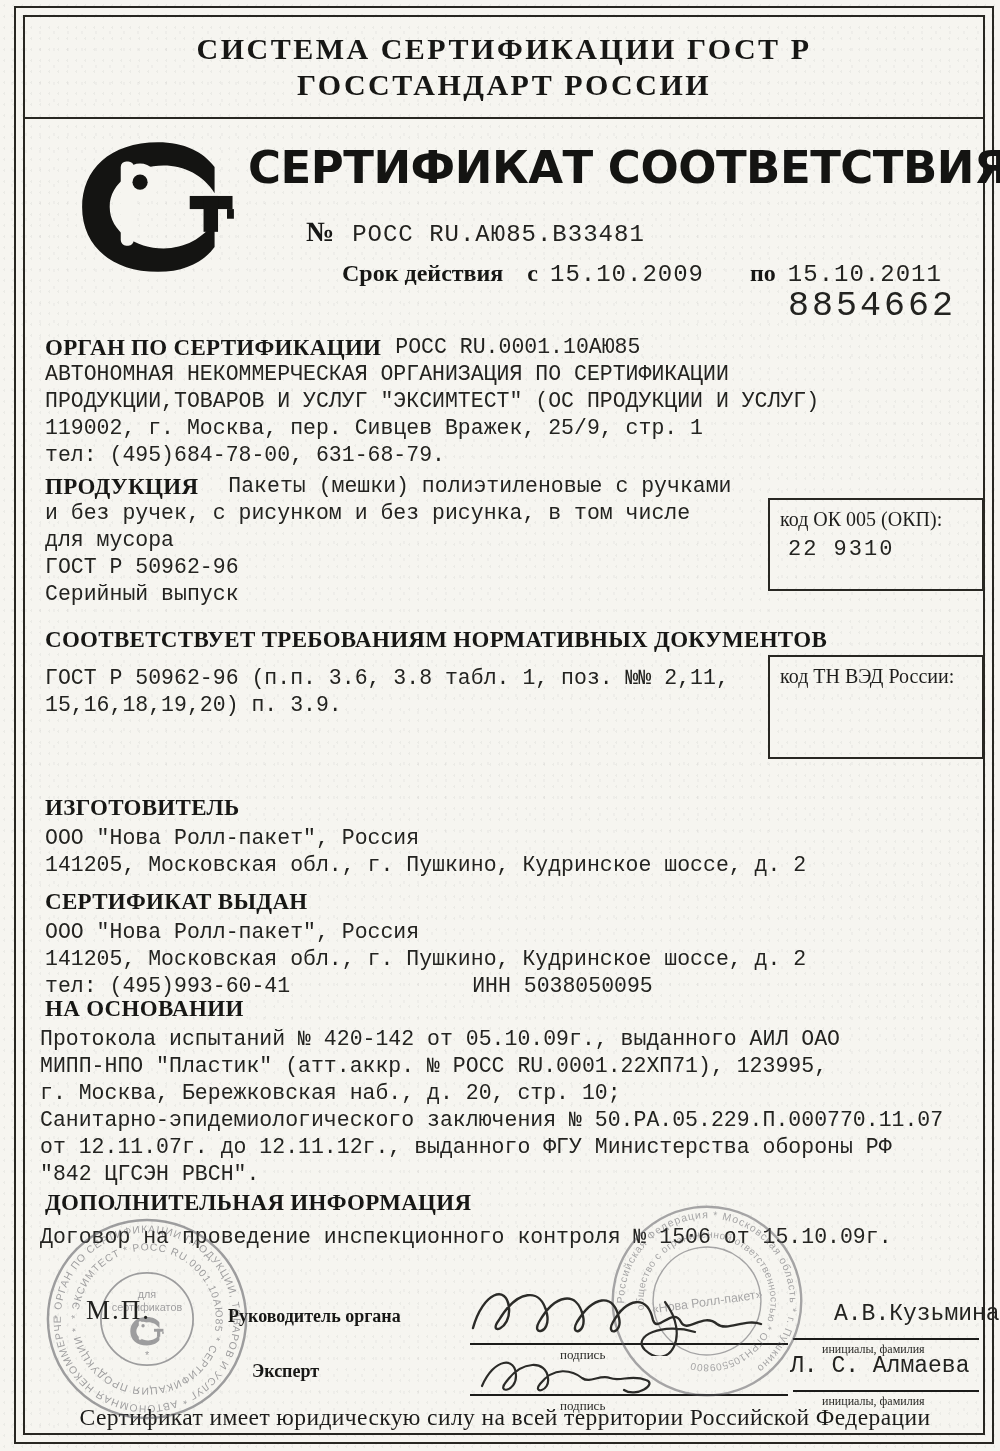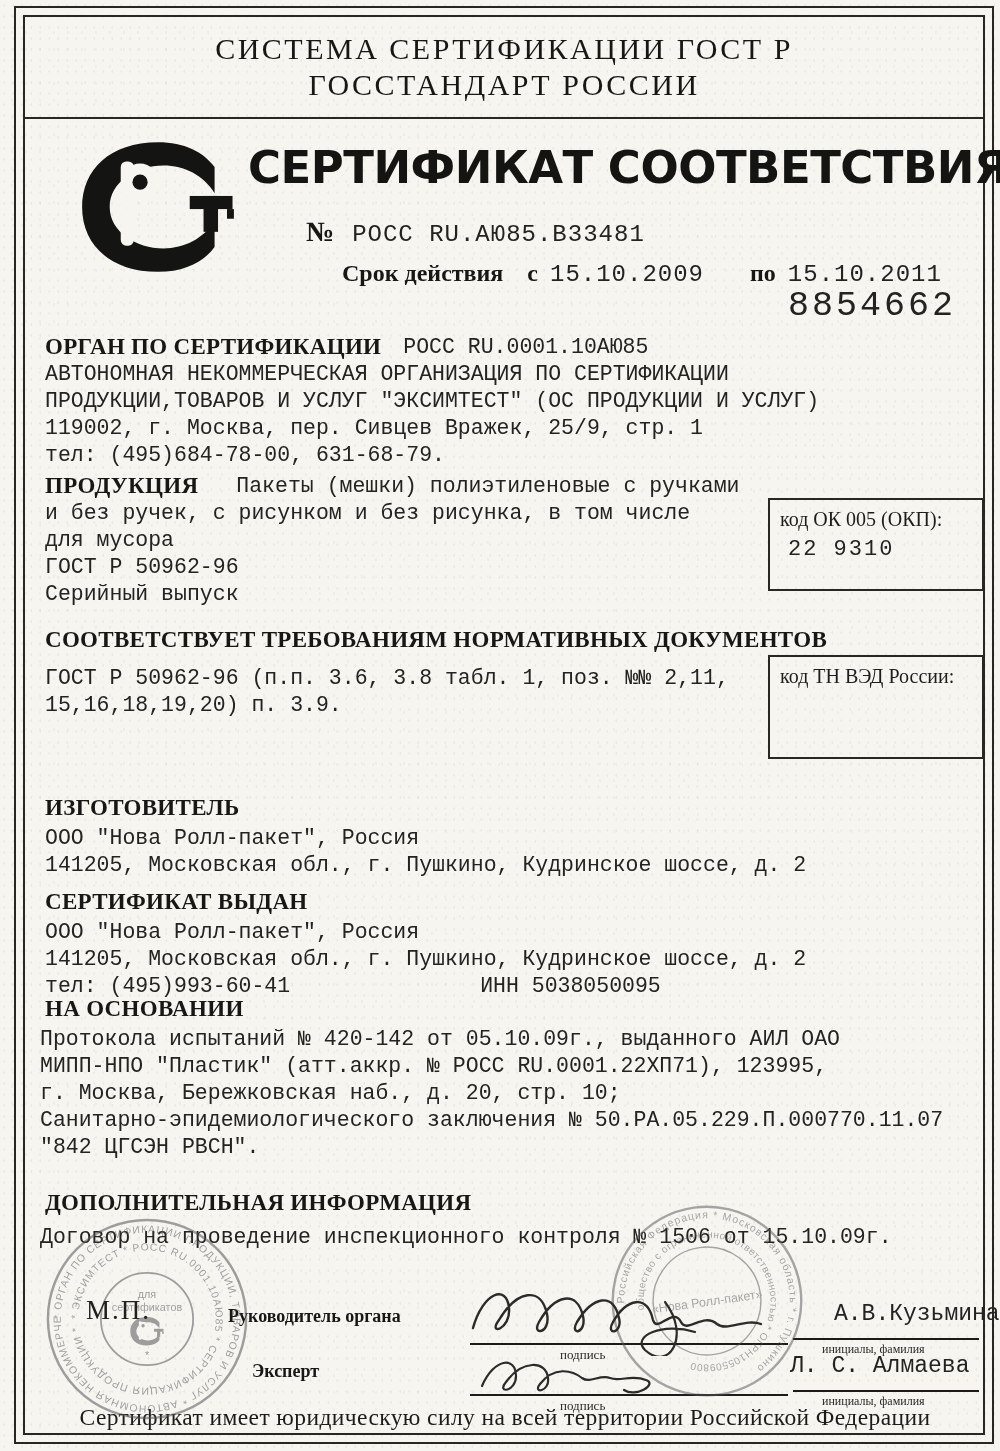--- a/index.html
+++ b/index.html
@@ -13,40 +13,40 @@
     overflow:hidden;
     font-family:"Liberation Serif",serif;color:#1d1d1b;
   }
   .border-outer{position:absolute;inset:6px 6px 7px 14px;border:2px solid #282722;pointer-events:none;}
   .border-inner{position:absolute;inset:15px 15px 16px 23px;border:2.5px solid #282722;pointer-events:none;}
   .header-band{
     position:absolute;left:25px;right:17px;top:17px;height:100px;
     border-bottom:2.5px solid #282722;
     display:flex;flex-direction:column;align-items:center;justify-content:center;gap:2px;
   }
-  .header-band .hl{font-weight:normal;font-size:30px;letter-spacing:2.5px;color:#171715;}
+  .header-band .hl{font-weight:bold;font-size:30px;letter-spacing:2.5px;color:#171715;}
   .rst-logo{position:absolute;left:72px;top:138px;width:172px;height:138px;}
   .doc-title{
     position:absolute;left:248px;top:141px;width:730px;
     font-family:"DejaVu Sans",sans-serif;font-weight:bold;font-size:45px;
     letter-spacing:-0.5px;color:#141412;white-space:nowrap;
   }
   .serif-b{font-weight:bold;color:#171715;}
   .mono{font-family:"Liberation Mono","DejaVu Sans Mono",monospace;color:#232320;}
   .cert-no{position:absolute;left:306px;top:216px;display:flex;align-items:baseline;}
   .cert-no .no-sign{font-size:28px;}
   .cert-no .no-val{font-size:24px;margin-left:18px;letter-spacing:1px;}
   .validity{position:absolute;left:306px;top:260px;display:flex;align-items:baseline;margin-left:36px;}
   .validity .lab{font-size:24px;}
   .validity .pre{font-size:24px;margin-left:24px;}
   .validity .dt{font-size:24px;margin-left:12px;letter-spacing:1px;}
   .validity .pre2{font-size:24px;margin-left:46px;}
   .serial{position:absolute;left:788px;top:286px;font-size:35px;letter-spacing:3px;}
   .sec{position:absolute;left:45px;width:935px;}
-  .h-row{display:flex;align-items:flex-start;gap:8px;}
+  .h-row{display:flex;align-items:center;}
   .sec-h{font-weight:bold;font-size:23px;color:#171715;letter-spacing:0.3px;white-space:nowrap;}
   .ln{font-family:"Liberation Mono","DejaVu Sans Mono",monospace;font-size:21.5px;line-height:27px;color:#232320;white-space:nowrap;}
   .side-box{position:absolute;left:768px;width:216px;border:2px solid #282722;padding:8px 10px;box-sizing:border-box;}
   .side-box .sb-label{font-size:20px;color:#1d1d1b;}
   .side-box .sb-value{font-size:22px;margin:6px 0 0 8px;letter-spacing:2px;}
   .sig-line{position:absolute;border-top:2px solid #1b1b19;}
   .cap{position:absolute;font-size:13px;color:#2a2a27;}
   .role{position:absolute;font-weight:bold;font-size:18px;color:#171715;white-space:nowrap;}
   .person{position:absolute;font-family:"Liberation Mono","DejaVu Sans Mono",monospace;font-size:23px;color:#232320;white-space:nowrap;}
   .mp{position:absolute;left:86px;top:1295px;font-size:27px;letter-spacing:2px;color:#20201e;z-index:5;}
@@ -158,20 +158,21 @@
       <span class="ln" style="margin-left:182px">ИНН 5038050095</span>
     </div>
   </div>
 
   <div class="sec" style="top:996px;left:40px">
     <div class="sec-h" style="margin-left:5px">НА ОСНОВАНИИ</div>
     <div class="ln" style="margin-top:4px">Протокола испытаний № 420-142 от 05.10.09г., выданного АИЛ ОАО</div>
     <div class="ln">МИПП-НПО "Пластик" (атт.аккр. № РОСС RU.0001.22ХП71), 123995,</div>
     <div class="ln">г. Москва, Бережковская наб., д. 20, стр. 10;</div>
     <div class="ln">Санитарно-эпидемиологического заключения № 50.РА.05.229.П.000770.11.07</div>
+    <div class="ln">от 12.11.07г. до 12.11.12г., выданного ФГУ Министерства обороны РФ</div>
     <div class="ln">"842 ЦГСЭН РВСН".</div>
   </div>
 
   <div class="sec" style="top:1190px;left:40px">
     <div class="sec-h" style="margin-left:5px">ДОПОЛНИТЕЛЬНАЯ ИНФОРМАЦИЯ</div>
     <div class="ln" style="margin-top:8px">Договор на проведение инспекционного контроля № 1506 от 15.10.09г.</div>
   </div>
 
   <svg class="stamp" style="left:44px;top:1216px;width:206px;height:206px;opacity:.55" viewBox="0 0 210 210">
     <defs>

